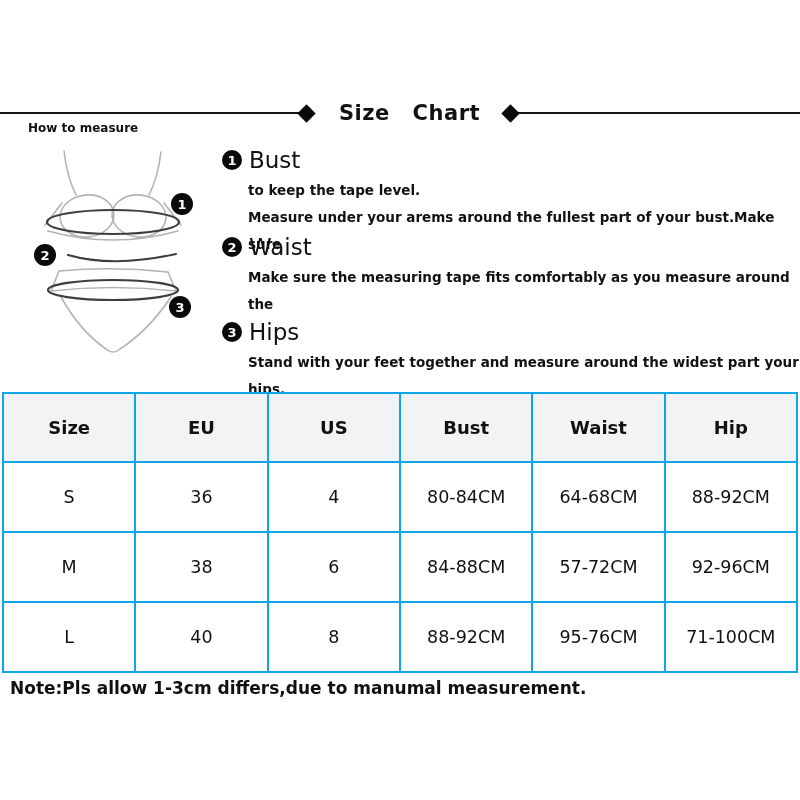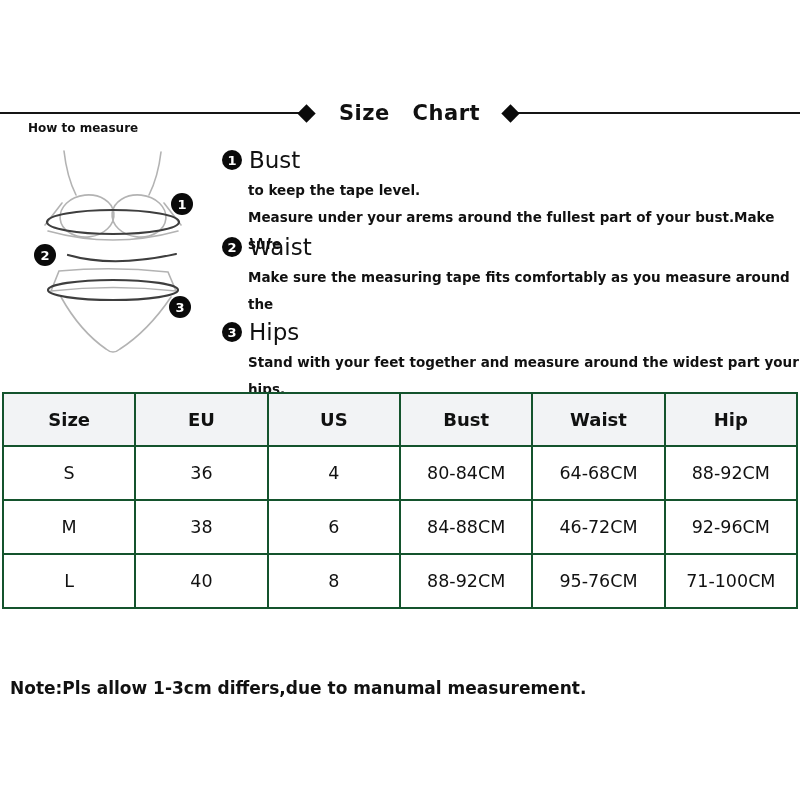--- a/index.html
+++ b/index.html
@@ -42,21 +42,21 @@
   }
   .sec-title { font-size:23px; font-weight:500; line-height:26px; }
   .sec-desc { margin:4px 0 0 26px; font-size:13.5px; font-weight:bold; line-height:27px; }
   .desc-line:empty { display:none; }
 
   
   .size-table {
     position:absolute; left:2px; top:392px; width:796px;
     border-collapse:collapse; table-layout:fixed; text-align:center;
   }
-  .size-table th, .size-table td { border:2px solid #14532d; padding:0; }
+  .size-table th, .size-table td { border:2px solid #0ea5e9; padding:8px; }
   .size-table th { height:51px; font-size:18px; font-weight:bold; background:#f2f3f5; }
   .size-table td { height:52px; font-size:17.5px; font-weight:400; }
 
   
   .note { position:absolute; left:10px; top:678px; font-size:17px; font-weight:600;text-align:center; }
 </style>
 </head>
 <body>
 
 <div class="page">
@@ -156,21 +156,21 @@
         <td>4</td>
         <td>80-84CM</td>
         <td>64-68CM</td>
         <td>88-92CM</td>
       </tr>
       <tr>
         <td>M</td>
         <td>38</td>
         <td>6</td>
         <td>84-88CM</td>
-        <td>46-72CM</td>
+        <td>57-72CM</td>
         <td>92-96CM</td>
       </tr>
       <tr>
         <td>L</td>
         <td>40</td>
         <td>8</td>
         <td>88-92CM</td>
         <td>95-76CM</td>
         <td>71-100CM</td>
       </tr>

